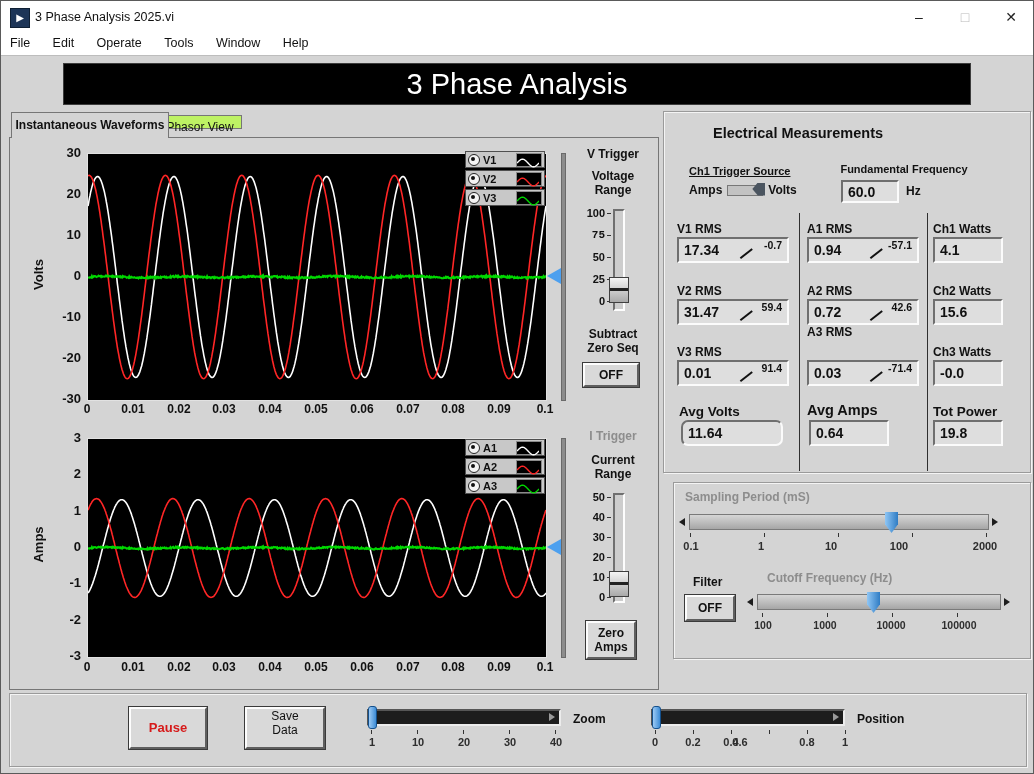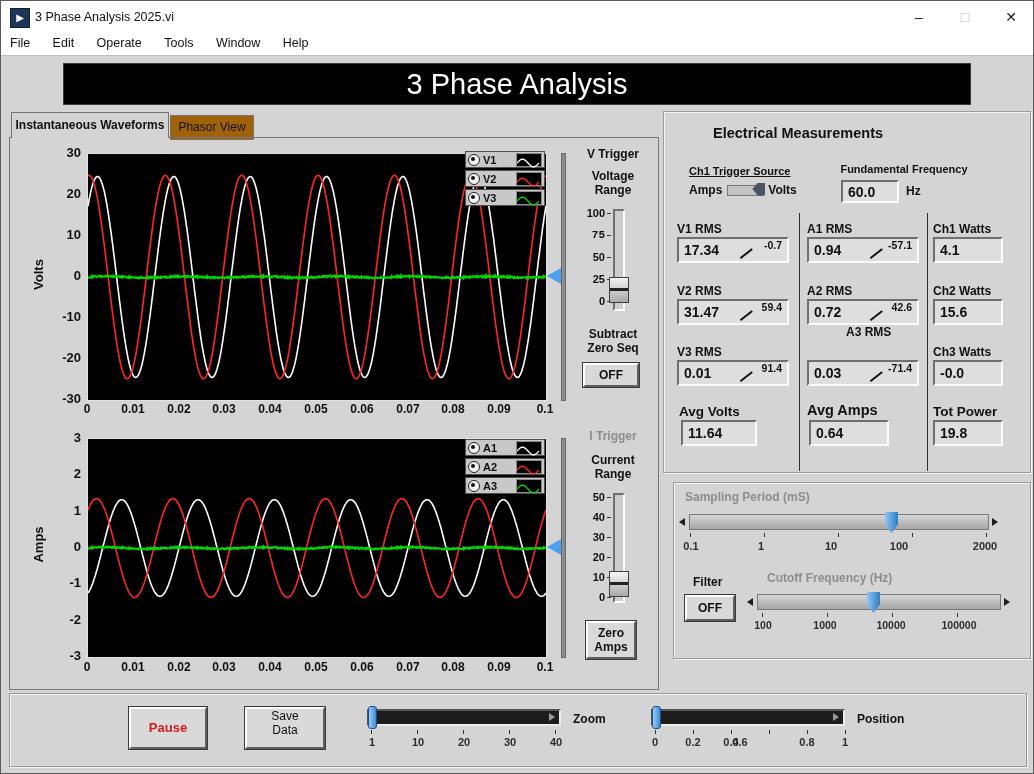--- a/index.html
+++ b/index.html
@@ -95,21 +95,21 @@
   <span class="menu-item">Edit</span>
   <span class="menu-item">Operate</span>
   <span class="menu-item">Tools</span>
   <span class="menu-item">Window</span>
   <span class="menu-item">Help</span>
 </div>
 
 <div class="abs banner">3 Phase Analysis</div>
 
 <div class="abs tab active" style="left:10px;top:111px;width:158px;height:26px;line-height:25px;">Instantaneous Waveforms</div>
-<div class="abs tab" style="left:169px;top:114px;width:84px;height:25px;line-height:22px;background:#a16207;">Phasor View</div>
+<div class="abs tab" style="left:157px;top:114px;width:84px;height:14px;line-height:22px;background:#bef264;">Phasor View</div>
 <div class="abs tabpanel"></div>
 
 <div class="abs axis-title" style="left:10px;top:266px;">Volts</div>
 
 <div class="abs ytick" style="left:48px;top:145px;">30</div>
 <div class="abs ytick" style="left:48px;top:186px;">20</div>
 <div class="abs ytick" style="left:48px;top:227px;">10</div>
 <div class="abs ytick" style="left:48px;top:268px;">0</div>
 <div class="abs ytick" style="left:48px;top:309px;">-10</div>
 <div class="abs ytick" style="left:48px;top:350px;">-20</div>
@@ -294,41 +294,41 @@
 </div>
 <div class="abs meas-label" style="left:676px;top:344px;">V3 RMS</div>
 <div class="abs meas-box" style="left:676px;top:359px;width:112px;">
   <span class="meas-val">0.01</span>
   <span class="angle">
       <i class="slash"></i>
       <span class="angle-num">91.4</span>
     </span>
 </div>
 <div class="abs meas-label" style="left:678px;top:403px;font-size:13.5px;">Avg Volts</div>
-<div class="abs meas-box" style="left:680px;top:419px;width:76px;">
+<div class="abs meas-box" style="left:680px;top:419px;width:102px;border-radius:7px;">
   <span class="meas-val">11.64</span>
 </div>
 
 <div class="abs meas-label" style="left:806px;top:221px;">A1 RMS</div>
 <div class="abs meas-box" style="left:806px;top:236px;width:112px;">
   <span class="meas-val">0.94</span>
   <span class="angle">
       <i class="slash"></i>
       <span class="angle-num">-57.1</span>
     </span>
 </div>
 <div class="abs meas-label" style="left:806px;top:283px;">A2 RMS</div>
 <div class="abs meas-box" style="left:806px;top:298px;width:112px;">
   <span class="meas-val">0.72</span>
   <span class="angle">
       <i class="slash"></i>
       <span class="angle-num">42.6</span>
     </span>
 </div>
-<div class="abs meas-label" style="left:806px;top:324px;margin-left:39px;">A3 RMS</div>
+<div class="abs meas-label" style="left:806px;top:324px;">A3 RMS</div>
 <div class="abs meas-box" style="left:806px;top:359px;width:112px;">
   <span class="meas-val">0.03</span>
   <span class="angle">
       <i class="slash"></i>
       <span class="angle-num">-71.4</span>
     </span>
 </div>
 <div class="abs meas-label" style="left:806px;top:401px;font-size:14.5px;">Avg Amps</div>
 <div class="abs meas-box" style="left:808px;top:419px;width:80px;">
   <span class="meas-val">0.64</span>

